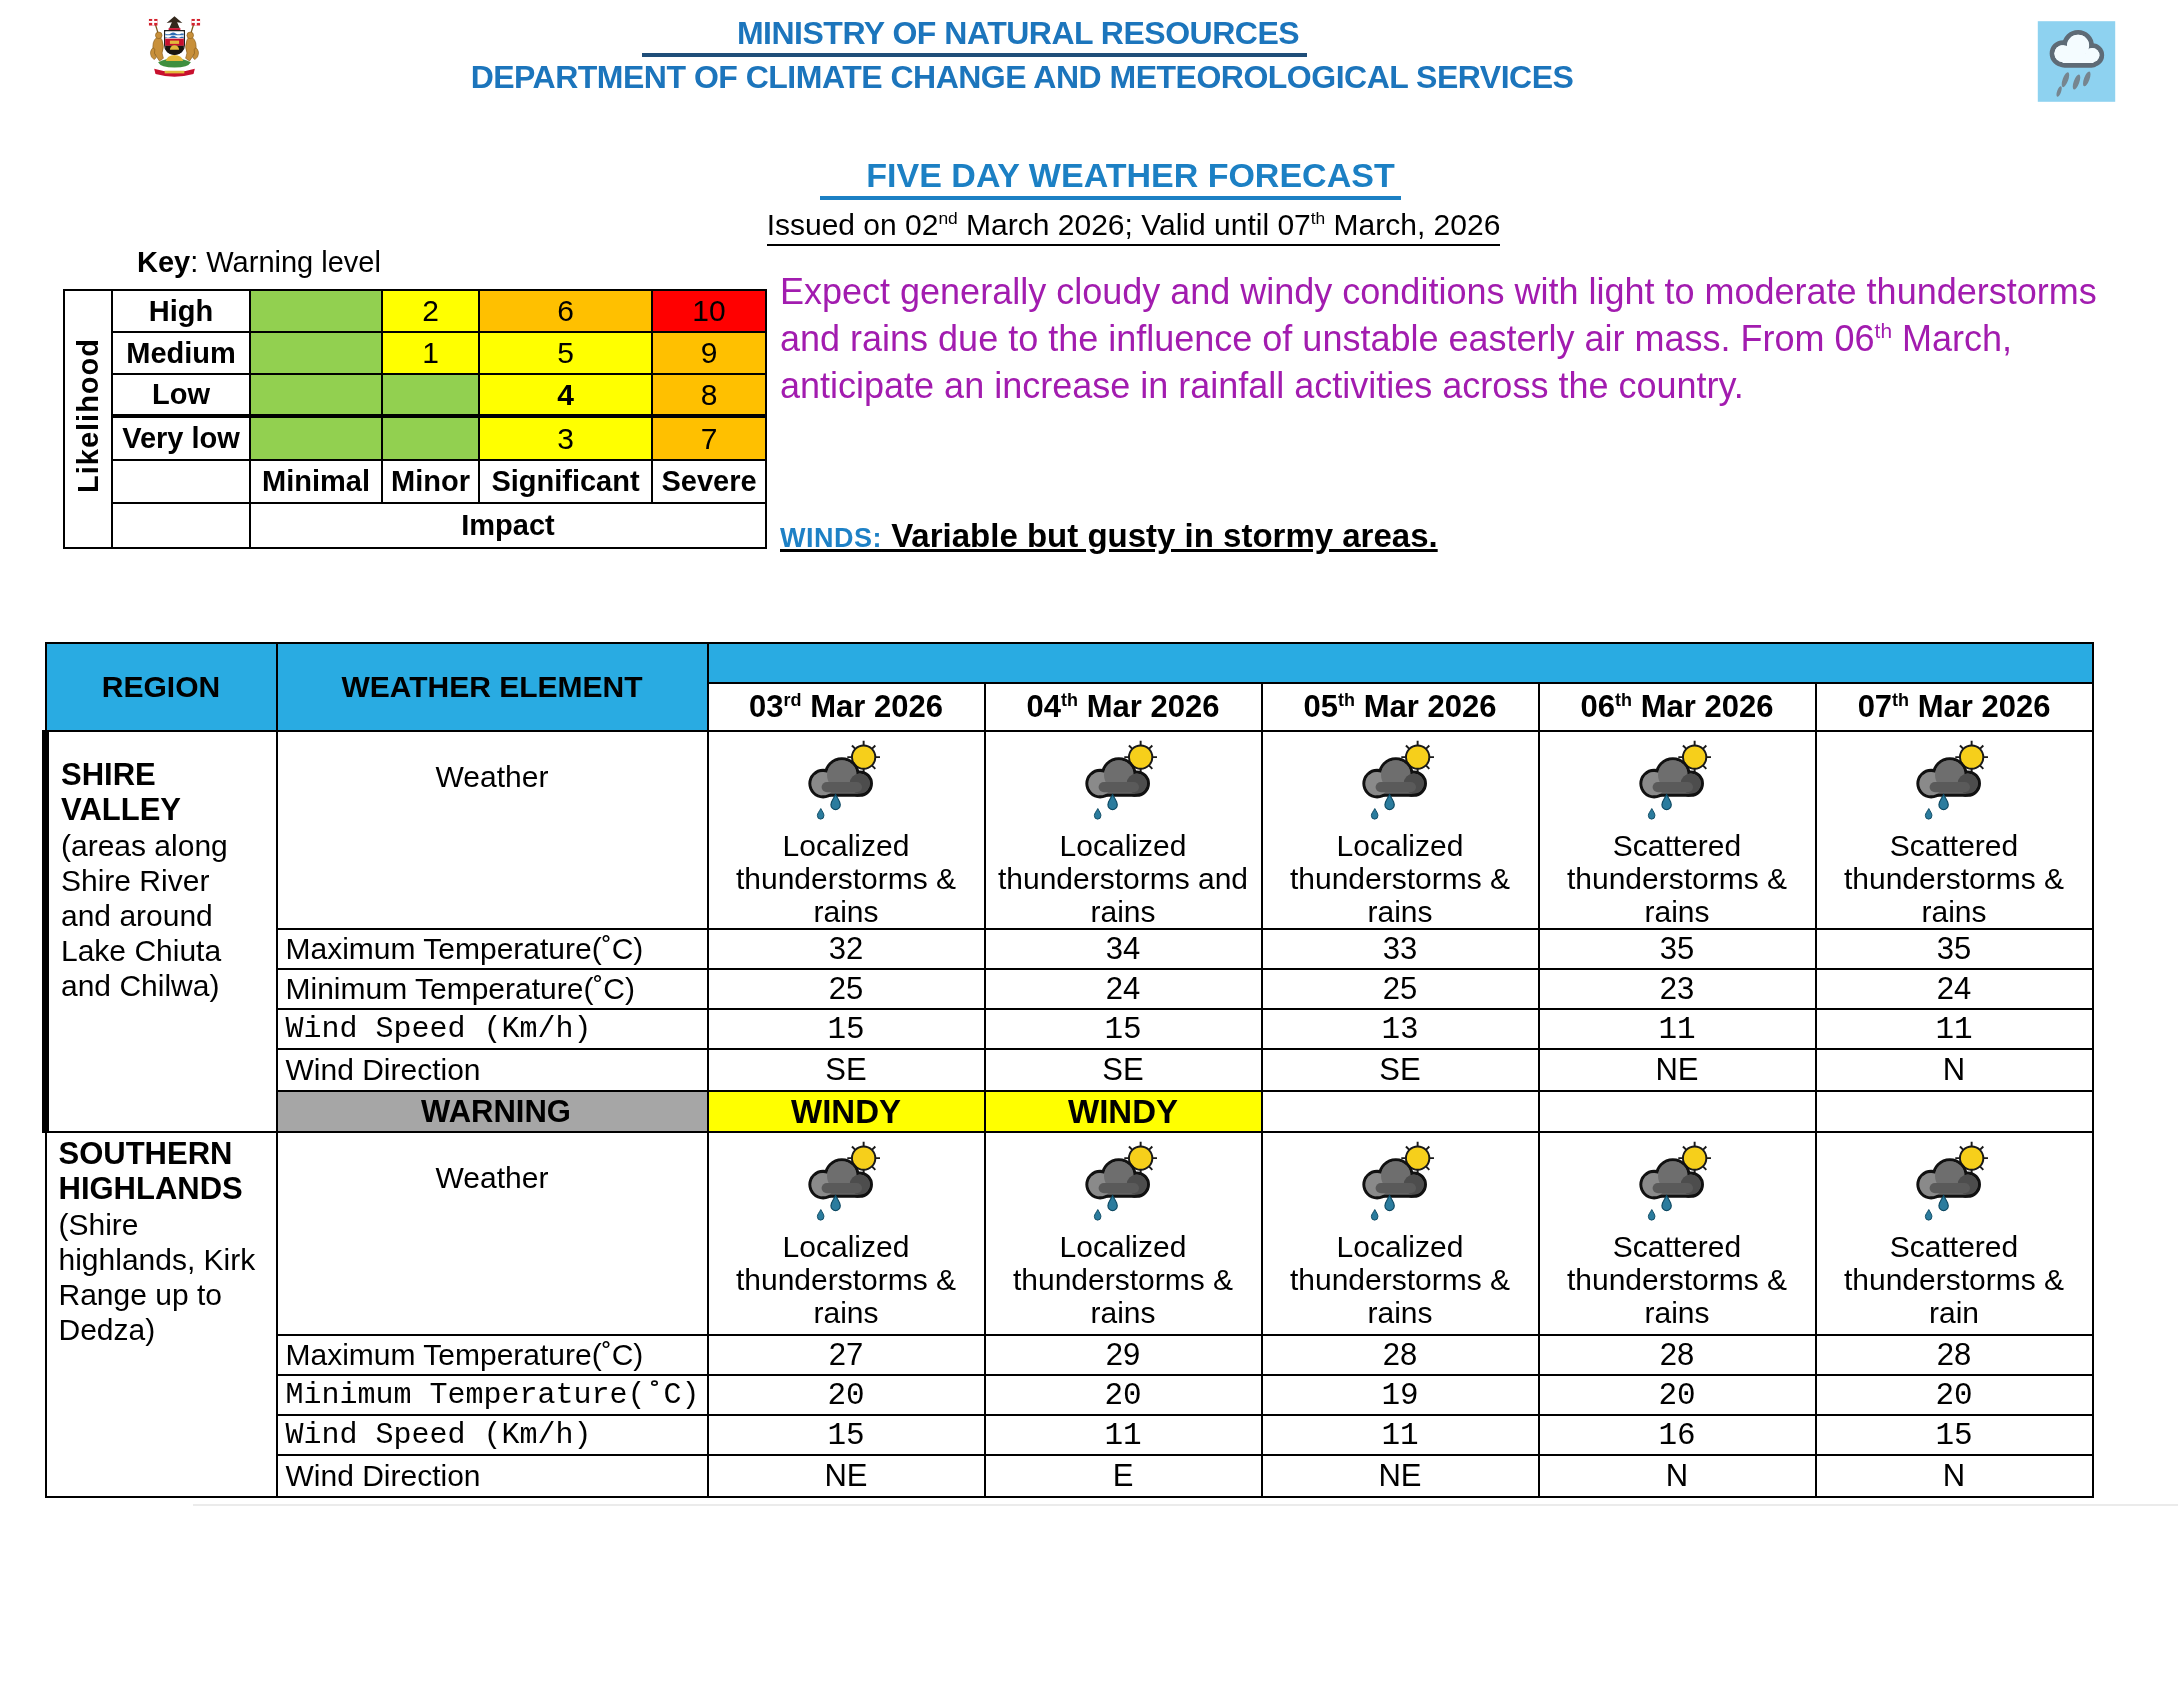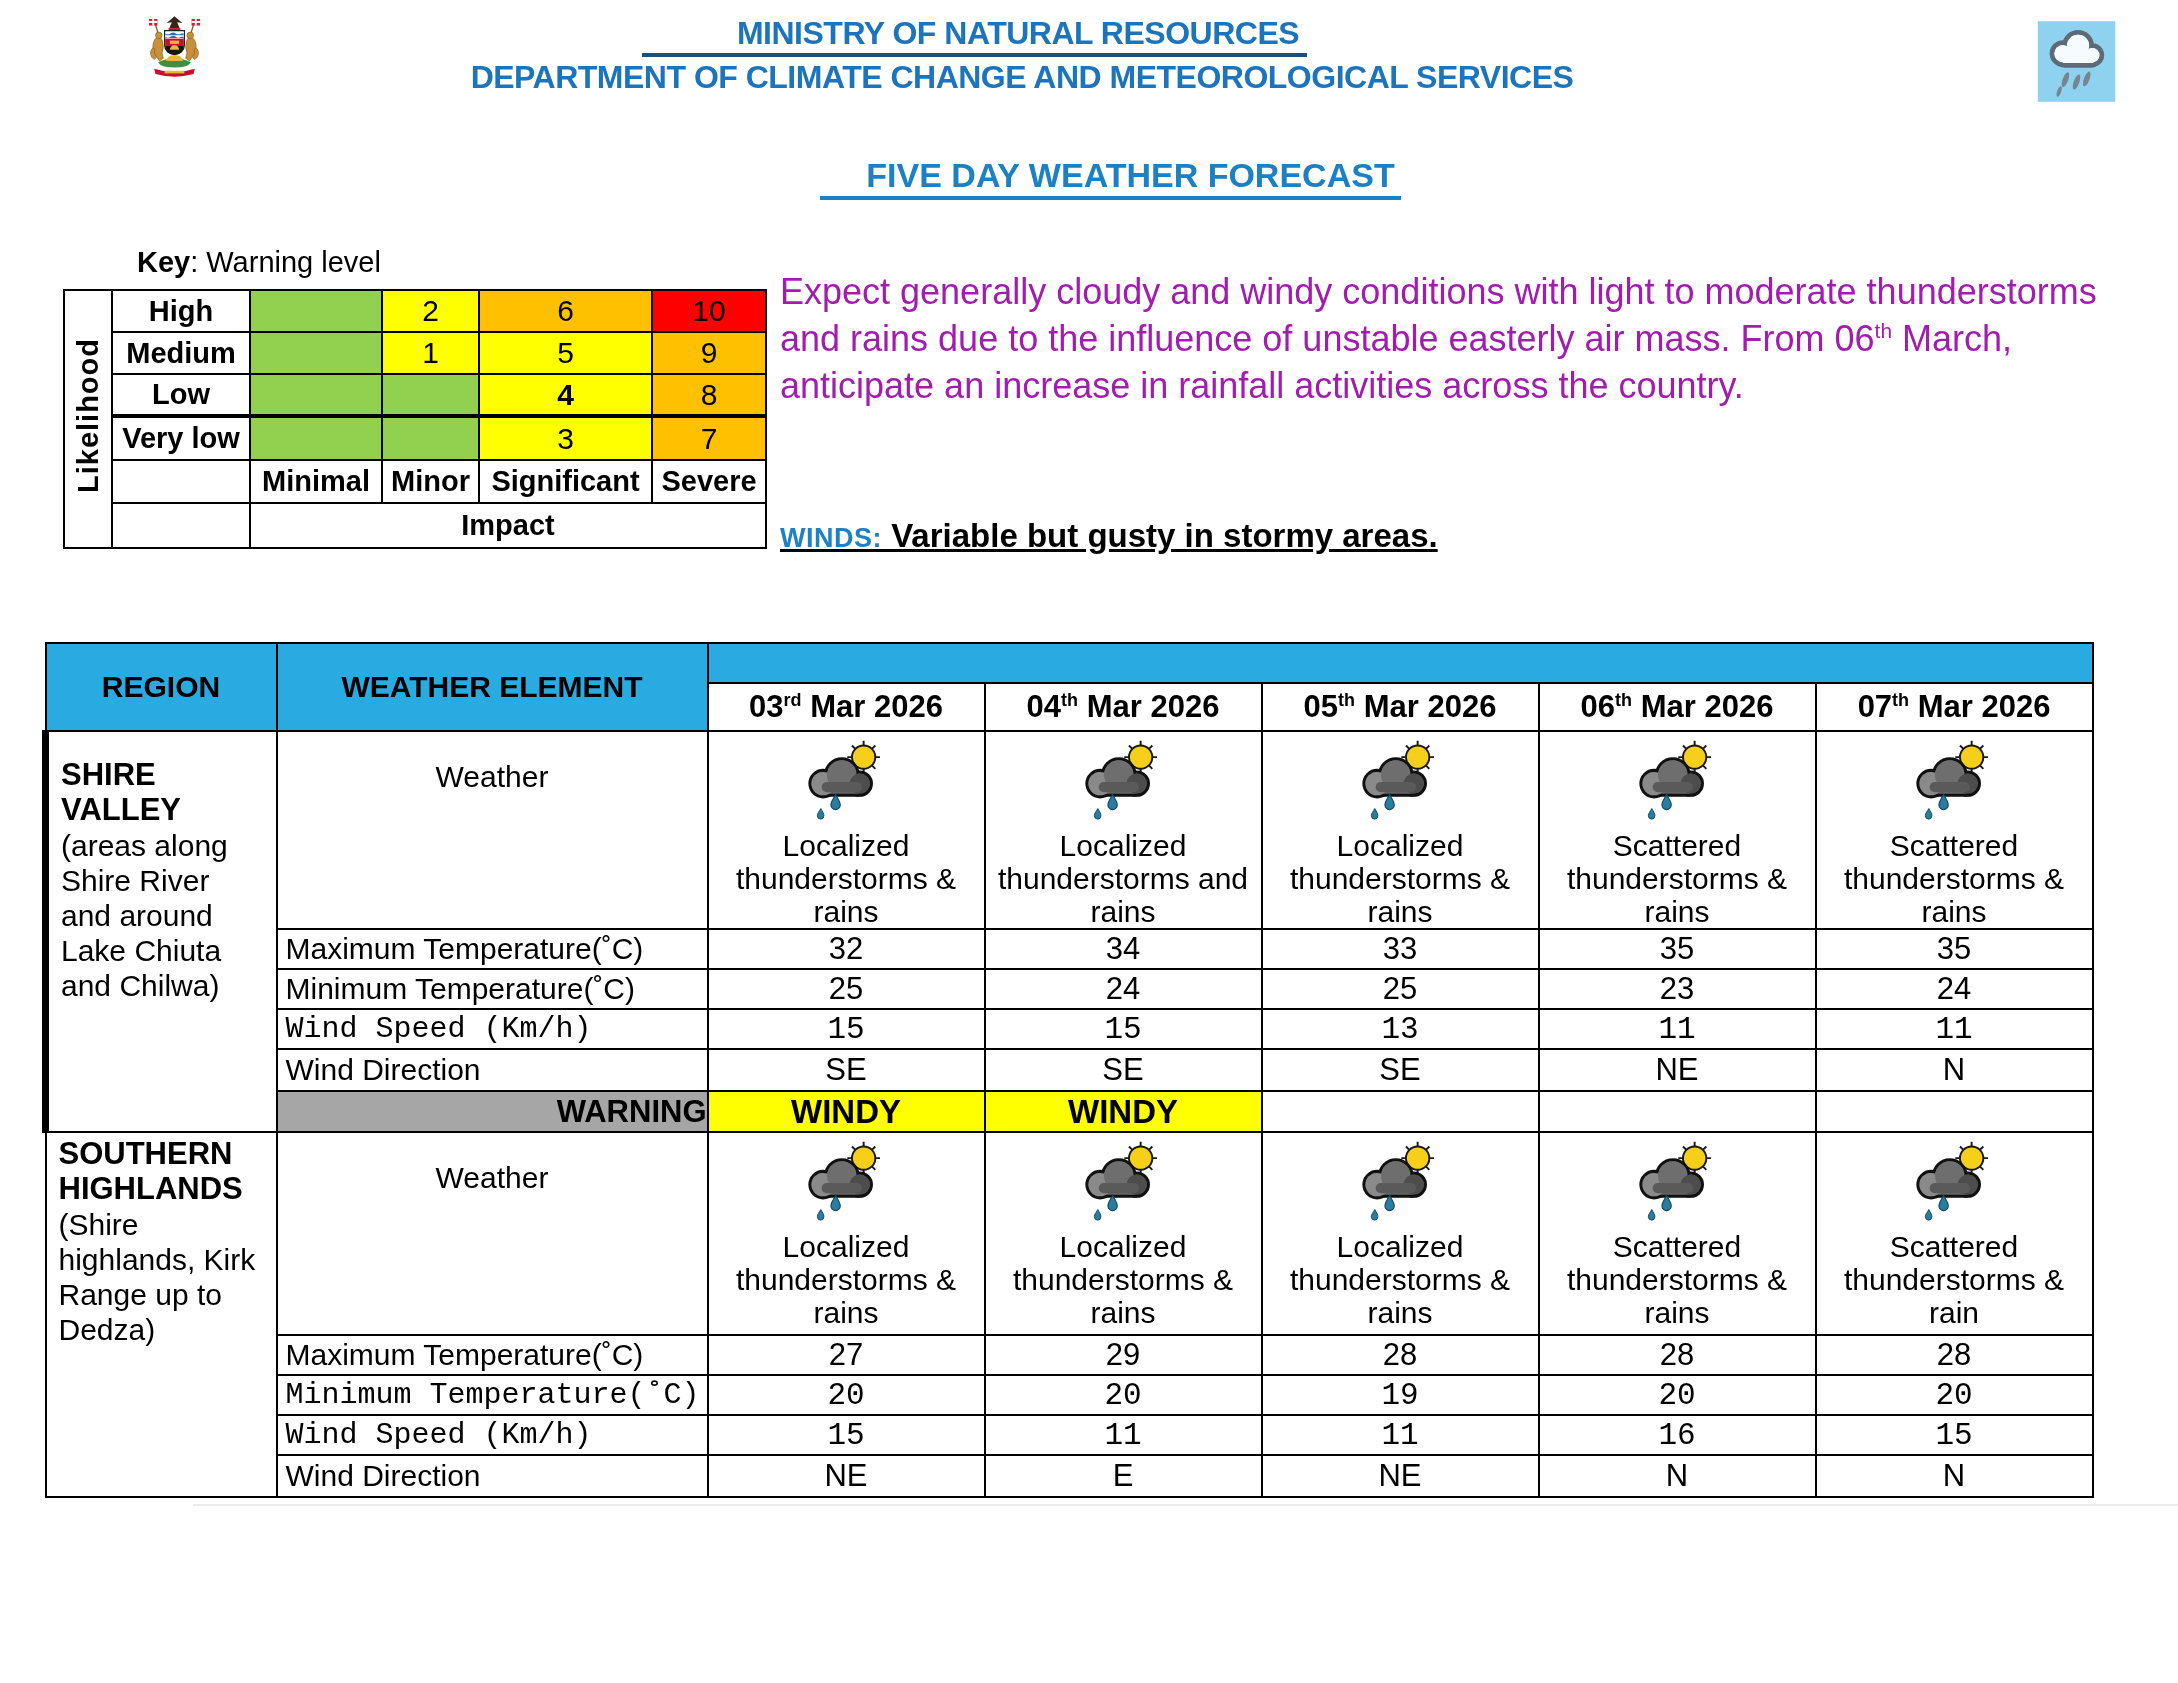--- a/index.html
+++ b/index.html
@@ -55,21 +55,21 @@
   .ftable .region.south{padding-top:4px;}
   .ftable .region.shire{border-left:7px solid #000;}
   .rname{font-weight:bold;font-size:31px;line-height:1.12;width:min-content;}
   .rdesc{font-size:30px;line-height:1.16;margin-top:2px;}
   .ftable .rowlabel{font-size:30px;text-align:left;padding:2px 4px 2px 8px;background:#fff;}
   .ftable .weatherlabel{vertical-align:top;text-align:center;padding-top:28px;font-size:30px;}
   .ftable .wcell{vertical-align:top;text-align:center;padding-top:8px;background:#fff;}
   .wicon{width:95px;height:81px;display:inline-block;}
   .wdesc{font-size:30px;line-height:1.1;margin-top:4px;}
   .ftable .val{font-size:31px;text-align:center;background:#fff;}
-  .ftable .warnlabel{font-size:31px;font-weight:bold;text-align:right;padding-left:8px;}
+  .ftable .warnlabel{font-size:31px;font-weight:bold;text-align:center;padding-left:8px;}
   .ftable .warnval{font-size:33px;font-weight:bold;text-align:center;}
   .ftable tr.small{height:35px;}
   .ftable tr.small2{height:38px;font-family:Liberation Mono, monospace;}
   .ftable tr.dirrow{height:42px;}
   .ftable tr.warnrow{height:41px;}
   .ftable tr.wrow{height:188px;}
   .ftable tr.wrow2{height:203px;}
 
   .footer-line{position:absolute;left:193px;top:1504px;width:1985px;height:2px;background:#ebebeb;}
   svg{display:block;}
@@ -186,20 +186,23 @@
     <div class="ministry"><span class="u">MINISTRY OF NATURAL RESOURCES</span></div>
     <div class="department">DEPARTMENT OF CLIMATE CHANGE AND METEOROLOGICAL SERVICES</div>
   </div>
 
   <svg class="logo" viewBox="0 0 100 104">
       <use href="#ico-rainlogo"></use>
     </svg>
 
   <div class="title-block">
     <div class="fcast-title"><span class="u">FIVE DAY WEATHER FORECAST</span></div>
+    <div class="issued">
+      <span class="u"><span>Issued on 02</span><sup>nd</sup><span> March 2026; Valid until 07</span><sup>th</sup><span> March, 2026</span></span>
+    </div>
   </div>
 
   <div class="key-heading"><b>Key</b><span>: Warning level</span></div>
 
   <table class="key-table">
     <tbody>
         <tr style="height:42px">
       <td class="lik-col" rowspan="6"><span class="vert">Likelihood</span></td>
       <td class="klabel">High</td>
       <td class="c1" style="background-color: rgb(146, 208, 80);"></td>

